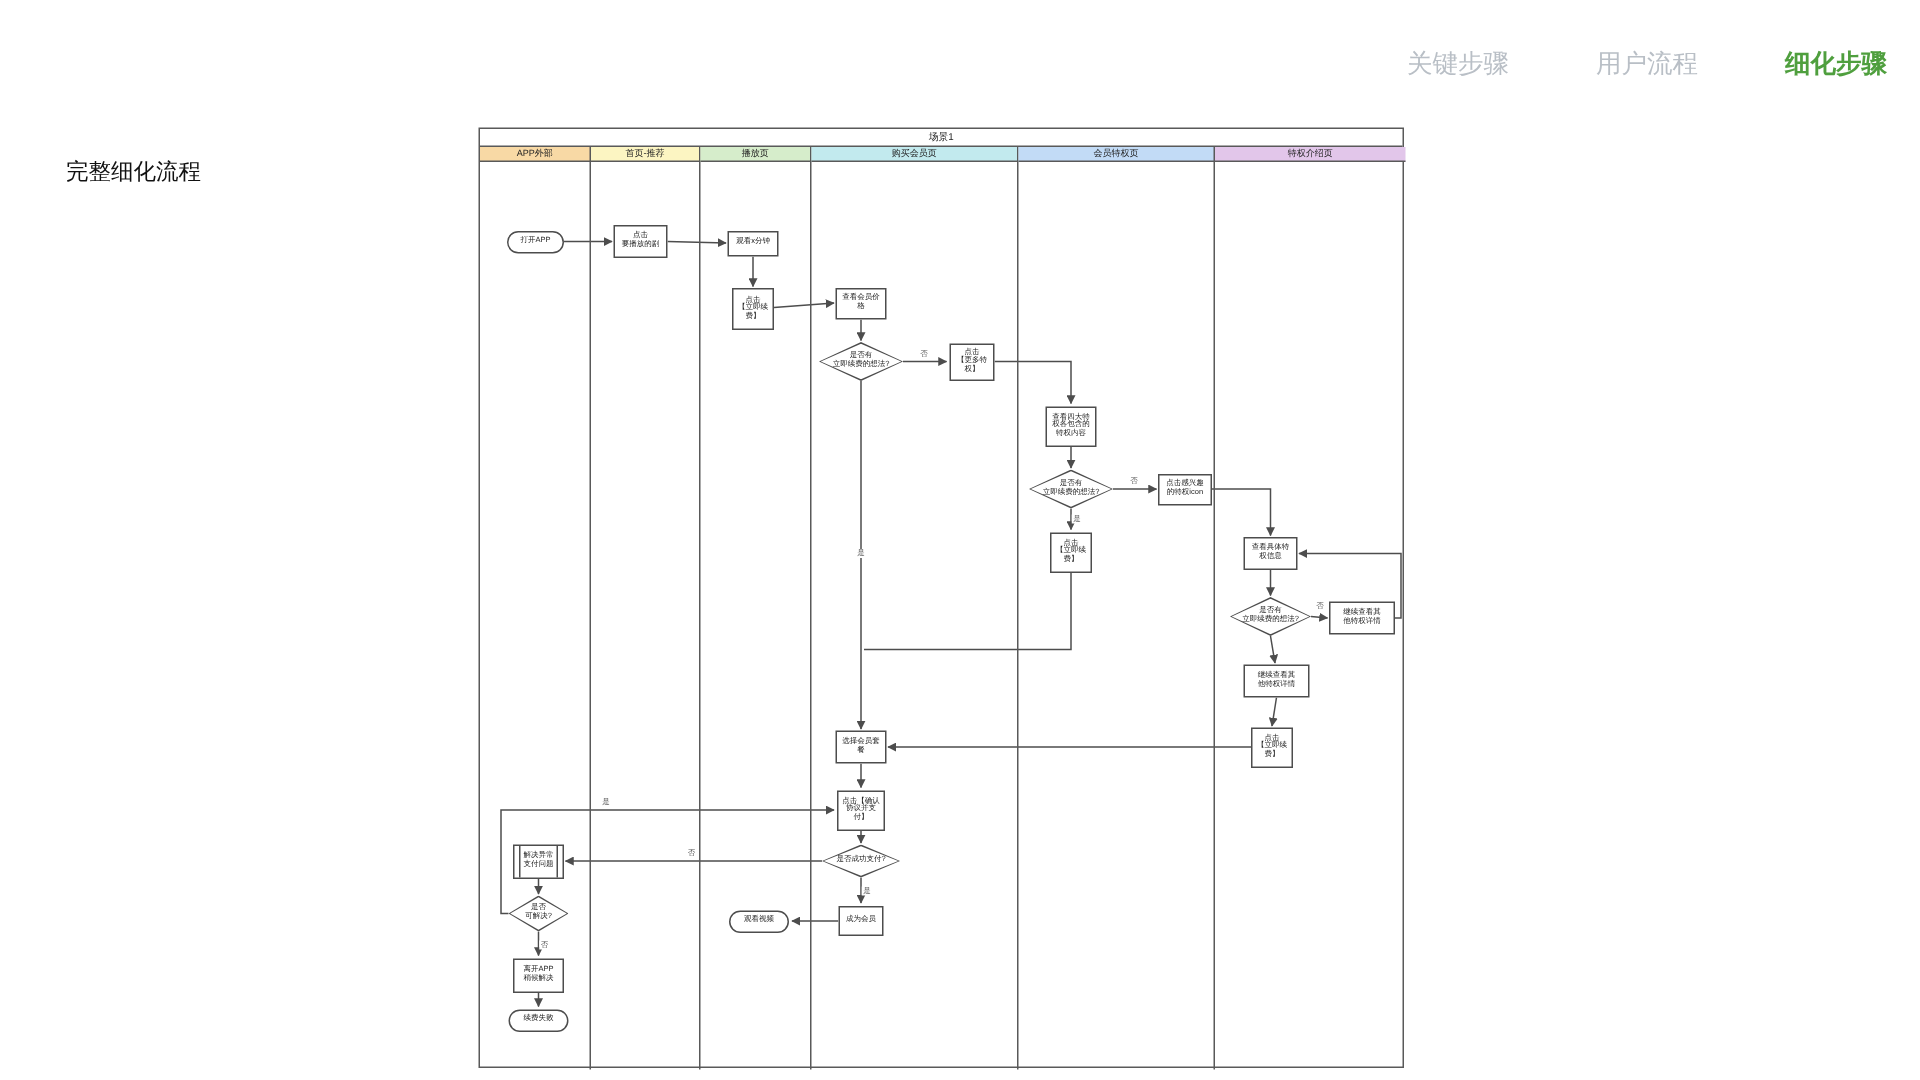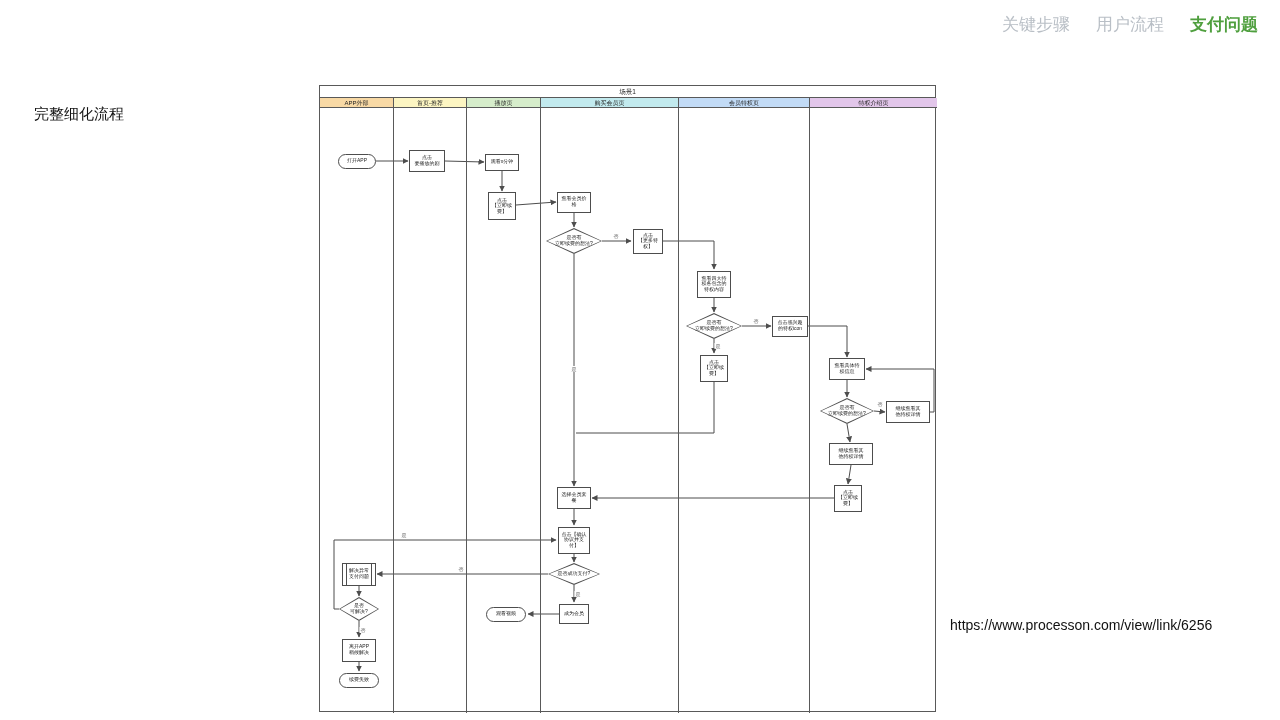--- a/index.html
+++ b/index.html
@@ -3,22 +3,22 @@
 <meta charset="utf-8">
 <style>
   * { margin:0; padding:0; box-sizing:border-box; }
   html,body { width:1280px; height:720px; background:#ffffff; overflow:hidden;
     font-family:"Liberation Sans","DejaVu Sans",sans-serif; }
   #stage { position:relative; width:1280px; height:720px; }
 
   
   #page-title { position:absolute; left:36px; top:28px; font-size:28px; font-weight:800;
     color:#303c28; letter-spacing:1px; }
-  #subtitle { position:absolute; left:34px; top:105px; font-size:15px; color:#111; }
-  #nav { position:absolute; top:13px; right:22px; display:flex; gap:26px; font-size:17px;justify-content:center; }
+  #subtitle { position:absolute; left:44px; top:105px; font-size:15px; color:#111; }
+  #nav { position:absolute; top:31px; right:22px; display:flex; gap:58px; font-size:17px;justify-content:center; }
   #nav .nav-item { color:#b9bfc6; cursor:pointer; }
   #nav .nav-item.active { color:#4f9f3e; font-weight:bold; }
 
   
   #note { position:absolute; left:950px; top:616px; font-size:14px; line-height:19px; color:#111; }
 
   
   #diagram { position:absolute; left:319px; top:85px; width:617px; height:627px;
     border:1px solid #595959; background:#fff; }
   #dg-title { position:absolute; left:0; top:0; width:100%; height:12px; line-height:12px;
@@ -52,21 +52,21 @@
 </head>
 <body>
 
 <div id="stage">
 
   <div id="subtitle">完整细化流程</div>
 
   <div id="nav">
     <span class="nav-item">关键步骤</span>
     <span class="nav-item">用户流程</span>
-    <span class="nav-item active">支付问题</span>
+    <span class="nav-item active">细化步骤</span>
   </div>
 
   <div id="diagram">
     <div id="dg-title">场景1</div>
     <div id="lane-headers">
         <div class="lane-head" style="left: 0px; width: 74px; background: rgb(248, 217, 165);">APP外部</div>
         <div class="lane-head" style="left: 74px; width: 73px; background: rgb(252, 245, 194);">首页-推荐</div>
         <div class="lane-head" style="left: 147px; width: 74px; background: rgb(214, 237, 203);">播放页</div>
         <div class="lane-head" style="left: 221px; width: 138px; background: rgb(194, 234, 238);">购买会员页</div>
         <div class="lane-head" style="left: 359px; width: 131px; background: rgb(194, 219, 246);">会员特权页</div>
@@ -167,16 +167,15 @@
       <div class="edge-label" style="left: 436px; top: 235px;">否</div>
       <div class="edge-label" style="left: 398px; top: 260px;">是</div>
       <div class="edge-label" style="left: 560px; top: 318px;">否</div>
       <div class="edge-label" style="left: 258px; top: 508px;">是</div>
       <div class="edge-label" style="left: 141px; top: 483px;">否</div>
       <div class="edge-label" style="left: 84px; top: 449px;">是</div>
       <div class="edge-label" style="left: 43px; top: 544px;">否</div>
     </div>
 
   <div id="note">
-    <div>https://www.processon.com/view/link/6256</div>
   </div>
 
 </div>
 
 </body></html>

